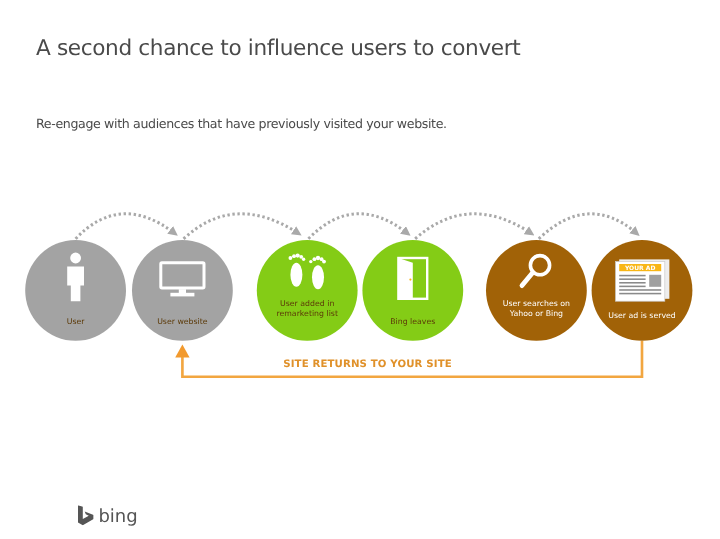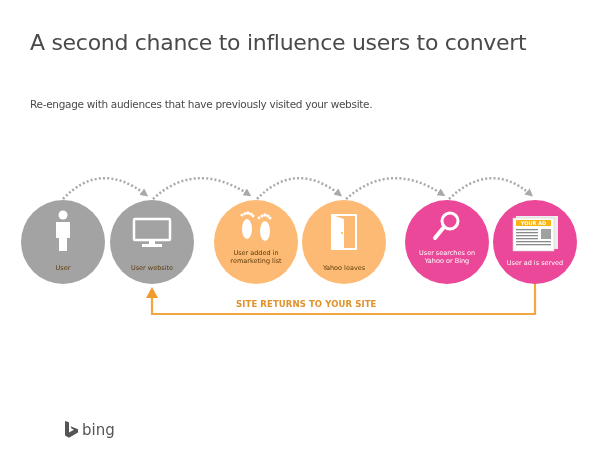--- a/index.html
+++ b/index.html
@@ -3,39 +3,39 @@
 <meta charset="utf-8">
 <style>
   html, body { margin: 0; padding: 0; }
   body {
     width: 600px; height: 449px; background: #ffffff;
     position: relative; overflow: hidden;
     font-family: "DejaVu Sans", sans-serif;
   }
   .title {
     position: absolute; left: 30px; top: 30px;
-    font-size: 22px; color: #4a4a4a; letter-spacing: -0.3px;
+    font-size: 18px; color: #4a4a4a; letter-spacing: -0.3px;
     white-space: nowrap;
   }
   .subtitle {
     position: absolute; left: 30px; top: 98px;
     font-size: 10.5px; color: #4a4a4a; letter-spacing: -0.3px;
     white-space: nowrap;
   }
   .circle {
     position: absolute; width: 84px; height: 84px; border-radius: 50%;
     top: 200px;
   }
   .circle .label {
     position: absolute; left: 4px; right: 4px;
     text-align: center; font-size: 6.5px; line-height: 8px;
   }
   .c-orange { background: #a3a3a3; }
-  .c-yellow { background: #fdba74; }
-  .c-gray   { background: #ec4899; }
+  .c-yellow { background: #84cc16; }
+  .c-gray   { background: #a16207; }
   .c-orange .label, .c-yellow .label { color: #5c3a08; }
   .c-gray .label { color: #ffffff; }
   .icon { position: absolute; }
   svg.overlay { position: absolute; left: 0; top: 0; }
   .return-label {
     position: absolute; left: 236px; top: 299px;
     font-size: 8.5px; font-weight: bold; color: #e0912a;
     letter-spacing: 0.1px; white-space: nowrap;
   }
   .logo {
@@ -105,21 +105,21 @@
   </svg>
   <div class="label" style="top:49px;">User added in remarketing list</div>
 </div>
 
 <div class="circle c-yellow" style="left:302px;">
   <svg class="icon" style="left:28px;top:13px;" width="28" height="38" viewBox="0 0 28 38">
     <rect x="2" y="2" width="24" height="34" fill="none" stroke="#fff" stroke-width="2"></rect>
     <path d="M2,2 L14,6 L14,36 L2,36 Z" fill="#fff"></path>
     <circle cx="12" cy="20" r="0.9" fill="#f8b616"></circle>
   </svg>
-  <div class="label" style="top:64px;">Yahoo leaves</div>
+  <div class="label" style="top:64px;">Bing leaves</div>
 </div>
 
 <div class="circle c-gray" style="left:405px;">
   <svg class="icon" style="left:27px;top:10px;" width="30" height="34" viewBox="0 0 30 34">
     <circle cx="18" cy="11" r="8" fill="none" stroke="#fff" stroke-width="3"></circle>
     <line x1="12" y1="17" x2="3" y2="28" stroke="#fff" stroke-width="4" stroke-linecap="round"></line>
   </svg>
   <div class="label" style="top:49px;">User searches on Yahoo or Bing</div>
 </div>
 

